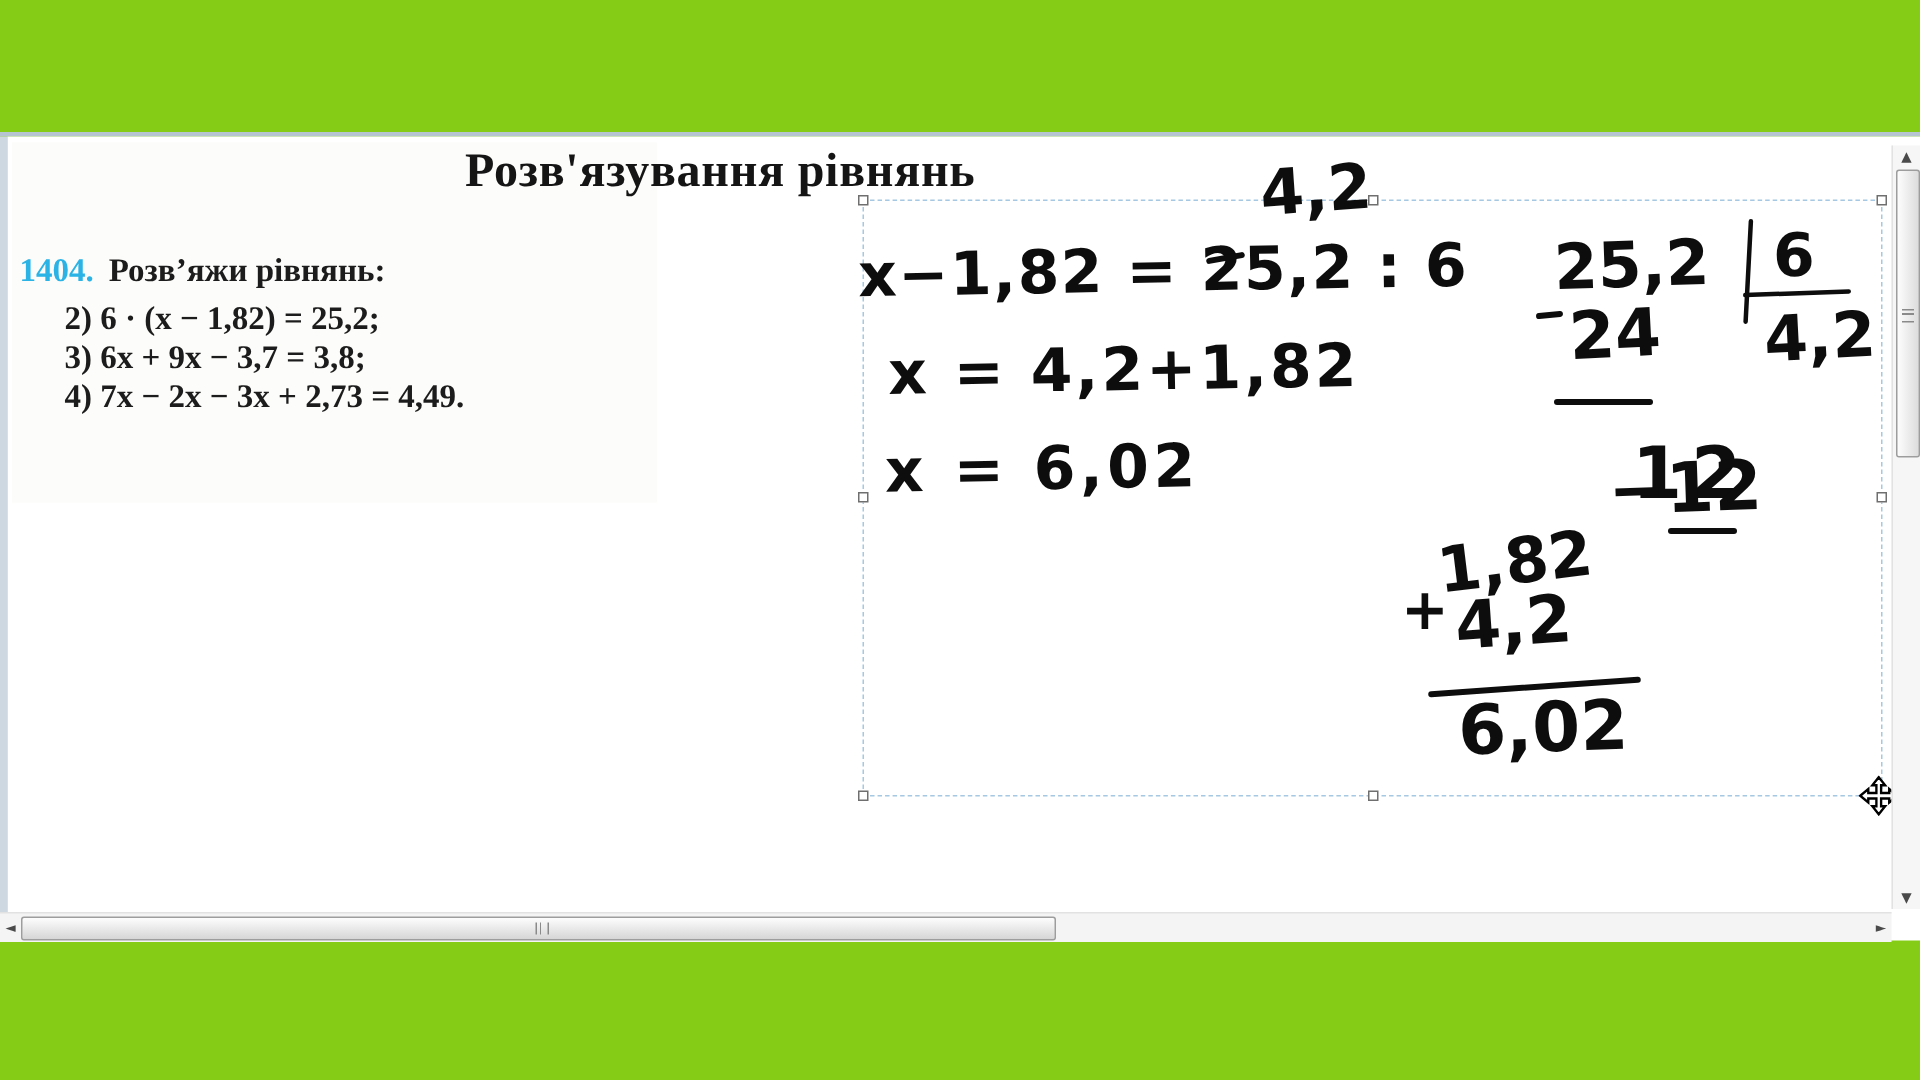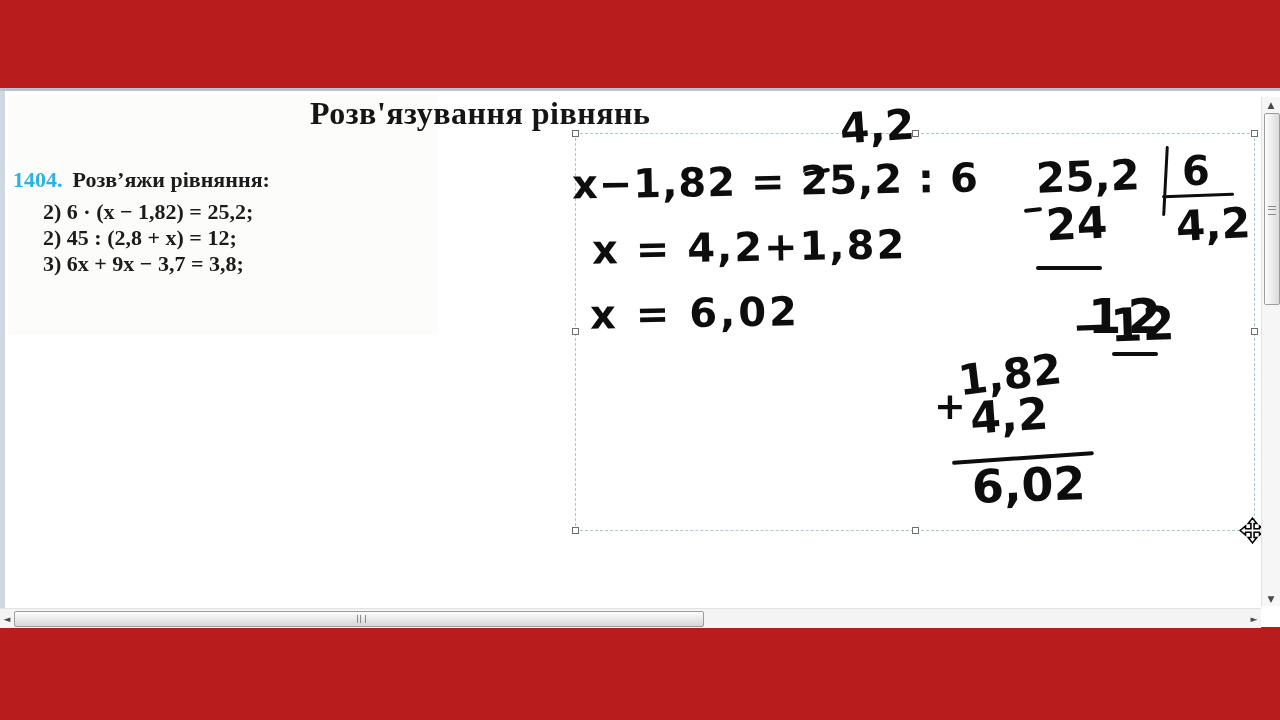--- a/index.html
+++ b/index.html
@@ -1,16 +1,16 @@
 <!DOCTYPE html>
 <html><head>
 <meta charset="utf-8">
 <style>
   html,body{margin:0;padding:0;width:1280px;height:720px;background:#000;overflow:hidden;}
-  #stage{position:relative;width:1280px;height:720px;background:#b91c1c;font-family:"Liberation Serif",serif;}
+  #stage{position:relative;width:1280px;height:720px;background:#84cc16;font-family:"Liberation Serif",serif;}
   
   .top-border{position:absolute;left:0;top:88px;width:1280px;height:3px;background:#b6c3d1;}
   .left-border{position:absolute;left:0;top:91px;width:5px;height:536px;background:#cdd8e0;}
   .content{position:absolute;left:5px;top:91px;width:1275px;height:536px;background:#ffffff;}
   .scan-panel{position:absolute;left:3px;top:4px;width:430px;height:240px;background:#fcfcfa;}
   
   .doc-title{position:absolute;left:305px;top:4px;width:400px;font-weight:bold;font-size:32px;color:#151515;letter-spacing:0.5px;white-space:nowrap;}
   
   .exercise{position:absolute;left:8px;top:76px;font-size:22px;color:#1c1c1c;}
   .ex-head{white-space:nowrap;font-weight:bold;}
@@ -43,26 +43,26 @@
   <div class="top-border"></div>
   <div class="left-border"></div>
 
   <div class="content">
     <div class="scan-panel"></div>
 
     <div class="doc-title">Розв'язування рівнянь</div>
 
     <div class="exercise">
       <div class="ex-head">
-        <span class="ex-num">1404.</span><span>Розв’яжи рівняння:</span>
+        <span class="ex-num">1404.</span><span>Розв’яжи рівнянь:</span>
       </div>
       <div class="ex-items">
         <div>2) 6 · (x − 1,82) = 25,2;</div>
-        <div>2) 45 : (2,8 + x) = 12;</div>
         <div>3) 6x + 9x − 3,7 = 3,8;</div>
+        <div>4) 7x − 2x − 3x + 2,73 = 4,49.</div>
       </div>
     </div>
   </div>
 
   <div class="sel-box">
     <div class="handle" style="left:-4px;top:-4px;"></div>
     <div class="handle" style="left:336px;top:-4px;"></div>
     <div class="handle" style="right:-4px;top:-4px;"></div>
     <div class="handle" style="left:-4px;top:194px;"></div>
     <div class="handle" style="right:-4px;top:194px;"></div>

